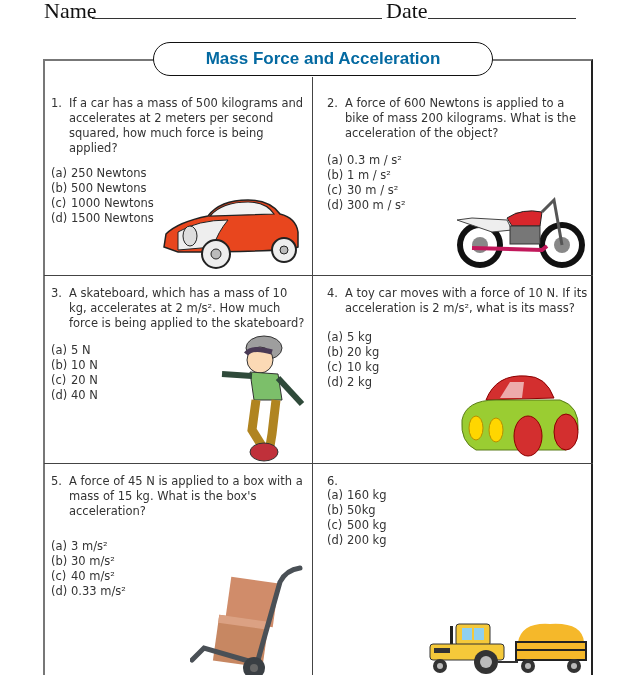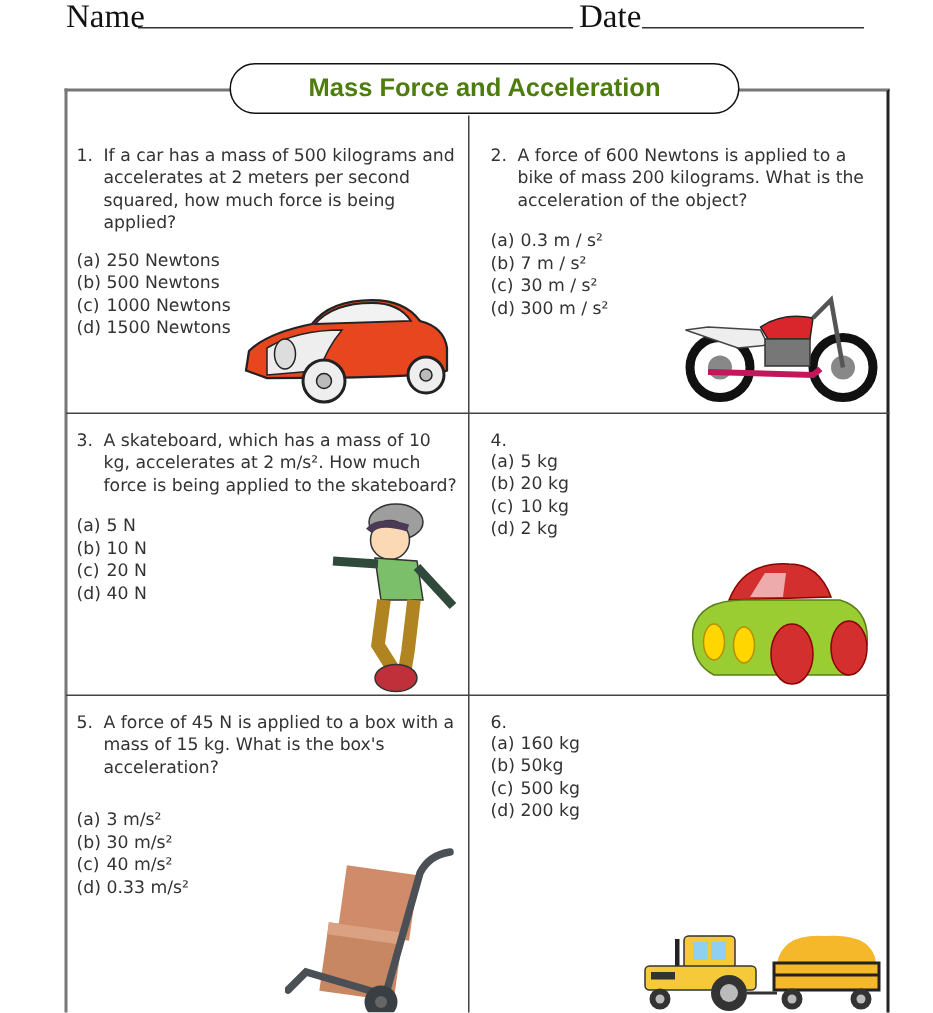--- a/index.html
+++ b/index.html
@@ -8,21 +8,21 @@
   .namerow { position:absolute; top:0; left:0; width:622px; height:24px;
              font-family:"Liberation Serif", serif; font-size:22px; color:#111; }
   .namerow .lbl { position:absolute; top:-2px; }
   .namerow .line { position:absolute; top:18px; height:1px; background:#333; }
 
   .frame { position:absolute; left:43px; top:59px; width:550px; height:640px;
            border-left:2px solid #777; border-right:2px solid #222; border-top:2px solid #777; box-sizing:border-box; }
   .title-pill { position:absolute; left:153px; top:42px; width:340px; height:34px;
                 border:1.5px solid #111; border-radius:18px; background:#fff;
                 display:flex; align-items:center; justify-content:center;
-                font-family:"Liberation Sans", sans-serif; font-weight:bold; font-size:17px; color:#4d7c0f; box-sizing:border-box; }
+                font-family:"Liberation Sans", sans-serif; font-weight:bold; font-size:17px; color:#0369a1; box-sizing:border-box; }
 
   .vdiv { position:absolute; left:312px; top:77px; width:1px; height:600px; background:#444; }
   .hdiv { position:absolute; left:44px; width:549px; height:1px; background:#444; }
 
   .cell { position:absolute; font-size:11.5px; line-height:15px; color:#333; }
   .q { position:relative; padding-left:18px; }
   .q .num { position:absolute; left:0; top:0; }
   .opts { margin-top:10px; }
   .opt { display:flex; }
   .opt .letter { width:20px; }
@@ -79,21 +79,21 @@
 
 <div class="cell" style="left:327px; top:96px; width:262px;">
   <div class="q"><span class="num">2.</span><span>A force of 600 Newtons is applied to a bike of mass 200 kilograms. What is the acceleration of the object?</span></div>
   <div class="opts" style="margin-top:12px;">
     <div class="opt">
         <span class="letter">(a)</span>
         <span>0.3 m / s²</span>
       </div>
     <div class="opt">
         <span class="letter">(b)</span>
-        <span>7 m / s²</span>
+        <span>1 m / s²</span>
       </div>
     <div class="opt">
         <span class="letter">(c)</span>
         <span>30 m / s²</span>
       </div>
     <div class="opt">
         <span class="letter">(d)</span>
         <span>300 m / s²</span>
       </div>
   </div>
@@ -137,21 +137,21 @@
   <path d="M34 20 Q40 12 60 18" stroke="#4a3a55" stroke-width="5" fill="none"></path>
   <path d="M38 38 L66 40 L70 66 L42 66 Z" fill="#7cbf6a" stroke="#333"></path>
   <path d="M40 42 L10 40" stroke="#2f4a3a" stroke-width="6"></path>
   <path d="M66 44 L90 70" stroke="#2f4a3a" stroke-width="6"></path>
   <path d="M44 66 L40 96 L50 112" stroke="#b08420" stroke-width="9" fill="none"></path>
   <path d="M64 66 L60 100 L58 112" stroke="#b08420" stroke-width="9" fill="none"></path>
   <ellipse cx="52" cy="118" rx="14" ry="9" fill="#c0303a" stroke="#333"></ellipse>
 </svg>
 
 <div class="cell" style="left:327px; top:286px; width:262px;">
-  <div class="q"><span class="num">4.</span></div>
+  <div class="q"><span class="num">4.</span><span>A toy car moves with a force of 10 N. If its acceleration is 2 m/s², what is its mass?</span></div>
   <div class="opts" style="margin-top:14px;">
     <div class="opt">
         <span class="letter">(a)</span>
         <span>5 kg</span>
       </div>
     <div class="opt">
         <span class="letter">(b)</span>
         <span>20 kg</span>
       </div>
     <div class="opt">

